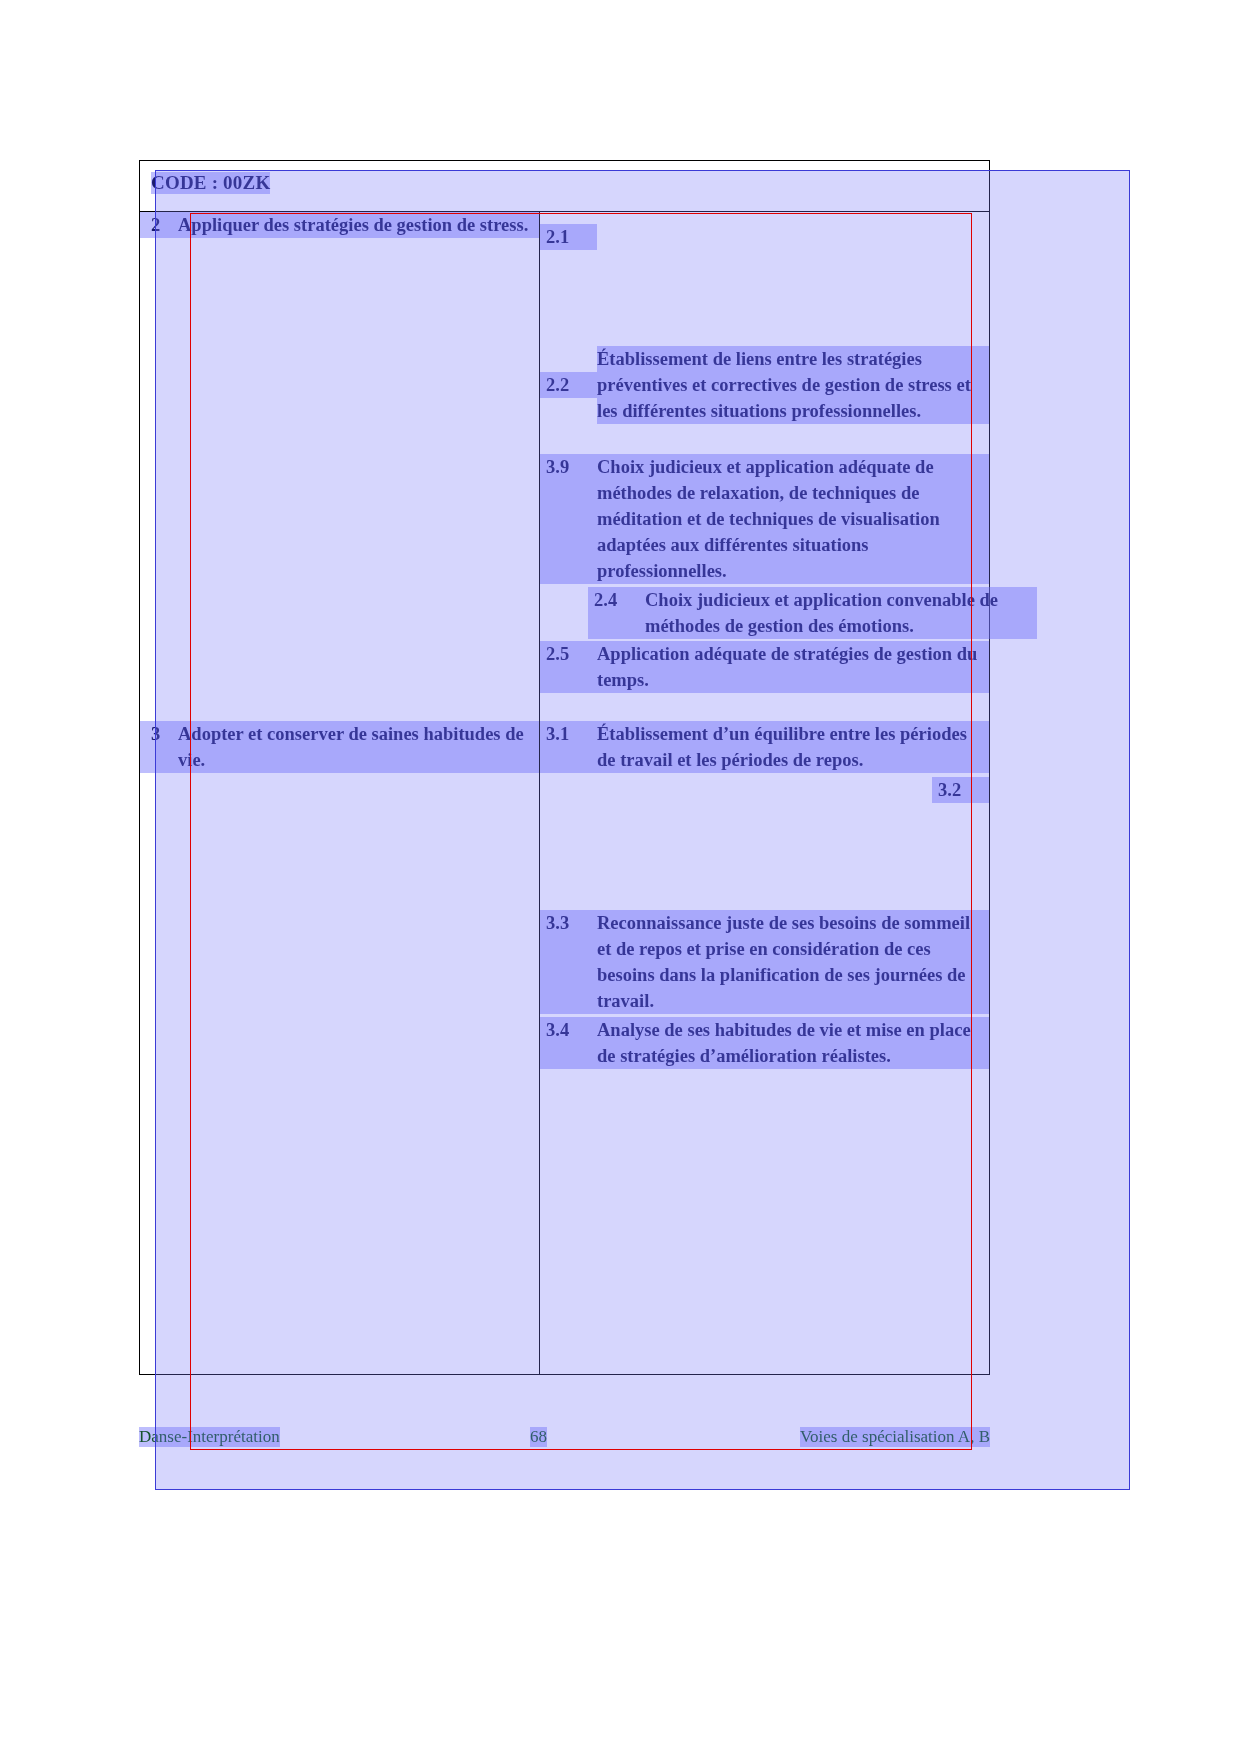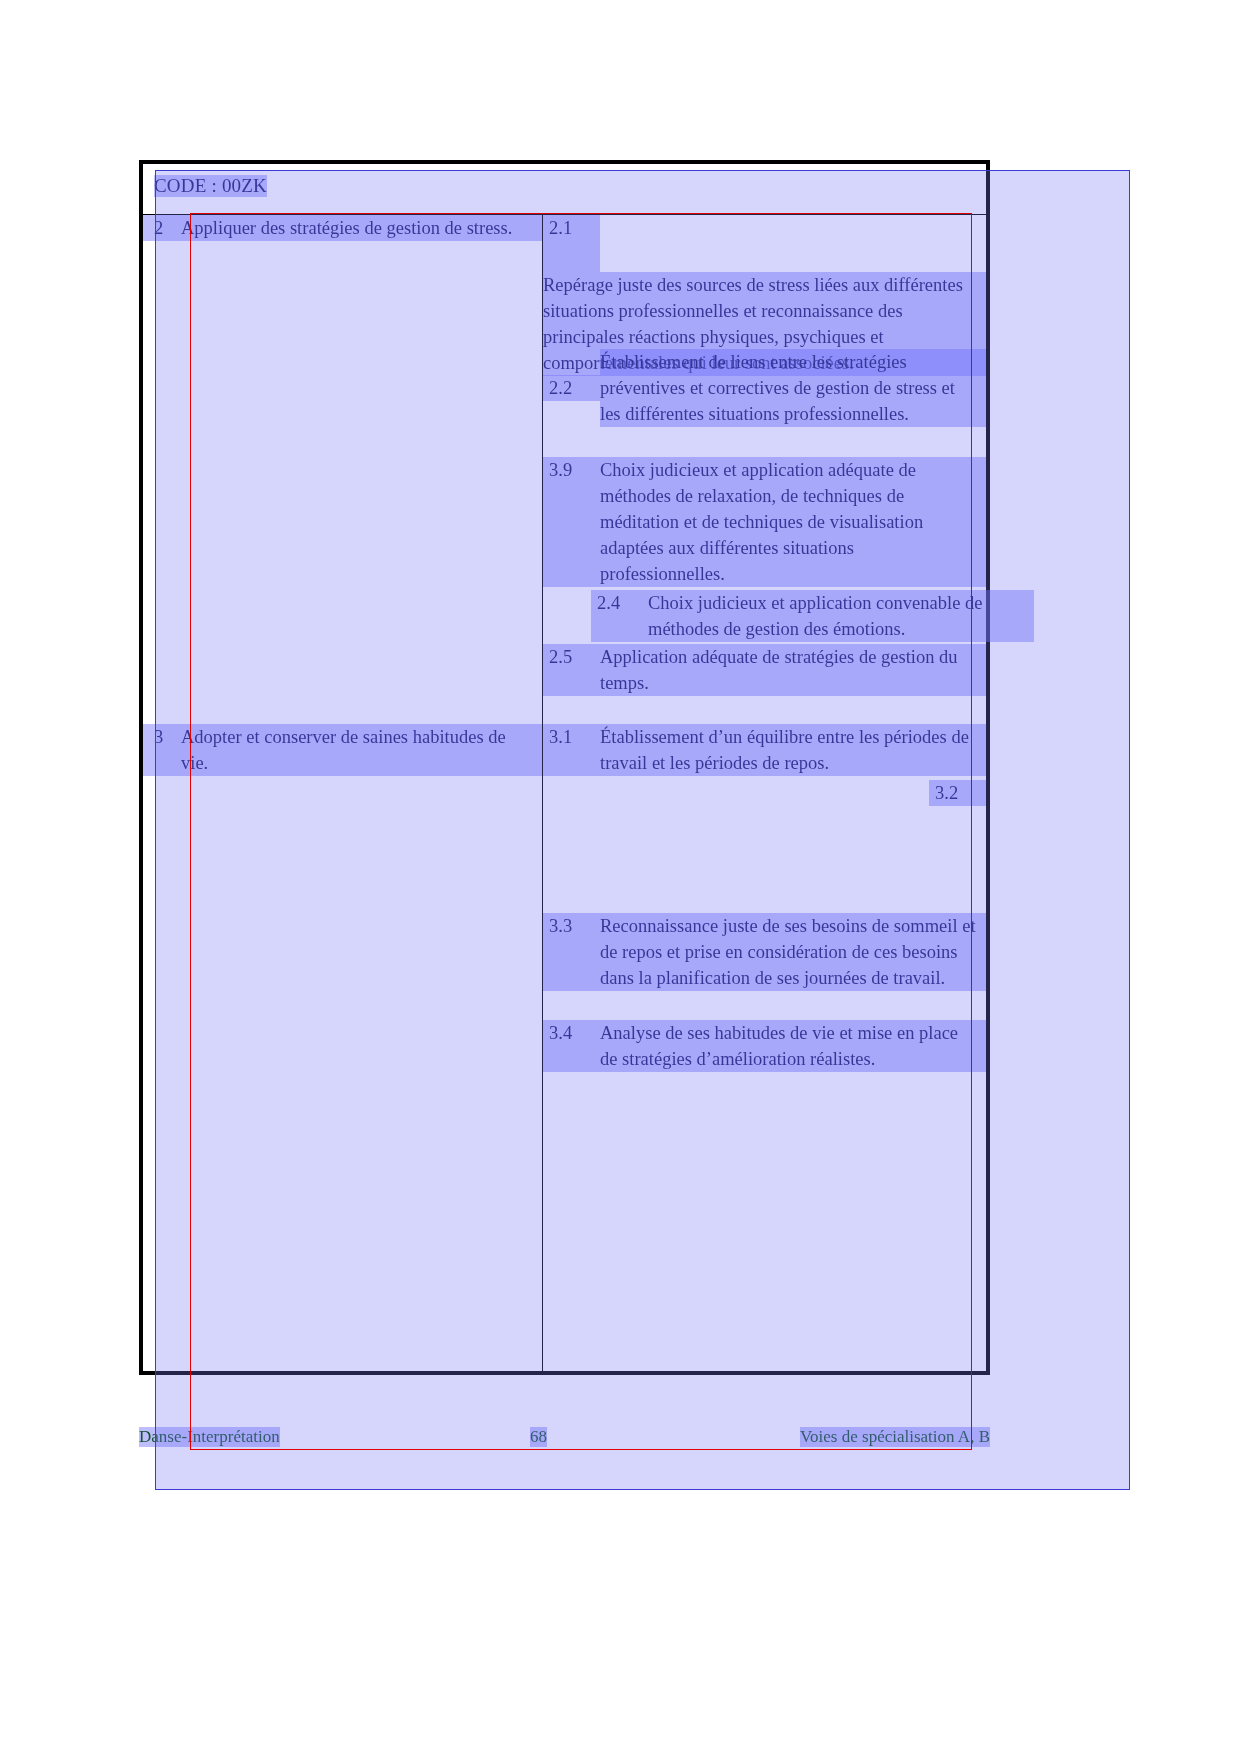--- a/index.html
+++ b/index.html
@@ -49,23 +49,24 @@
     pointer-events: none;
   }
 
   
   .doc-table {
     position: absolute;
     left: 139px;
     top: 160px;
     width: 851px;
     height: 1215px;
-    border: 4px solid #000000;
+    border: 1px solid #000000;
     box-sizing: border-box;
     background: transparent;
+    font-weight: bold;
   }
 
   .header-row {
     position: absolute;
     left: 0; top: 0;
     width: 100%;
     height: 51px;
     border-bottom: 1px solid #000000;
     box-sizing: border-box;
   }
@@ -209,23 +210,22 @@
 
         <div class="comp" style="top:509px;">
           <div class="num">3</div>
           <div class="txt">Adopter et conserver de saines habitudes de vie.</div>
         </div>
 
       </div>
 
       <div class="col-right">
 
-        <div class="crit" style="top:0px;flex-direction:column;">
+        <div class="crit" style="top:12px;">
           <div class="cnum">2.1</div>
-          <div class="ctxt">Repérage juste des sources de stress liées aux différentes situations professionnelles et reconnaissance des principales réactions physiques, psychiques et comportementales qui leur sont associées.</div>
         </div>
 
         <div class="crit" style="top:134px;align-items:center;">
           <div class="cnum">2.2</div>
           <div class="ctxt">Établissement de liens entre les stratégies préventives et correctives de gestion de stress et les différentes situations professionnelles.</div>
         </div>
 
         <div class="crit" style="top:242px;">
           <div class="cnum">3.9</div>
           <div class="ctxt">Choix judicieux et application adéquate de méthodes de relaxation, de techniques de méditation et de techniques de visualisation adaptées aux différentes situations professionnelles.</div>

